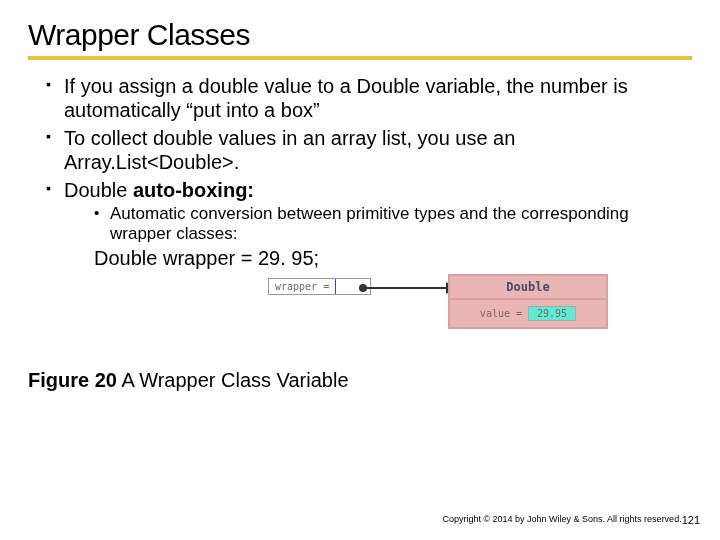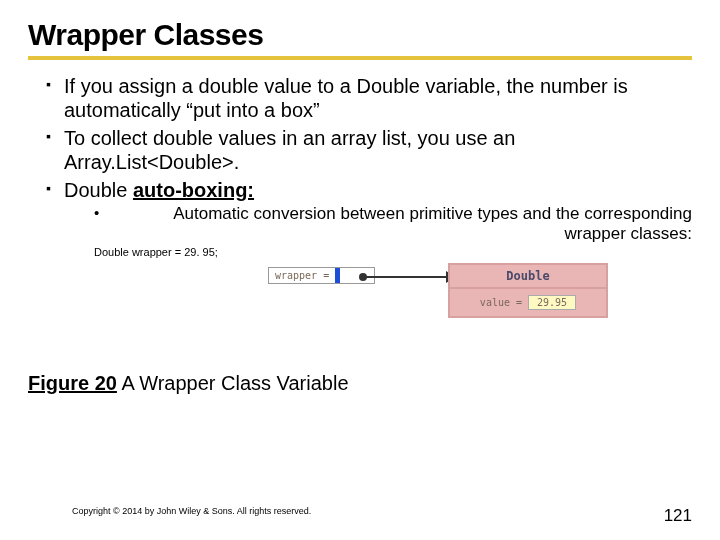--- a/index.html
+++ b/index.html
@@ -7,21 +7,21 @@
     width: 720px;
     height: 540px;
     background: #fff;
     font-family: Verdana, Geneva, sans-serif;
     color: #000;
     position: relative;
     padding: 18px 28px 0 28px;
   }
   .slide-title {
     font-size: 30px;
-    font-weight: bold;
+    font-weight: normal;
     letter-spacing: -0.5px;
     margin-bottom: 4px;
   }
   .rule {
     height: 4px;
     background: #e6c33c;
     margin-bottom: 14px;
   }
   ul.top { list-style: none; padding-left: 18px; }
   ul.top > li {
@@ -32,59 +32,59 @@
     padding-left: 18px;
   }
   ul.top > li::before {
     content: "▪";
     position: absolute;
     left: 0;
     top: 2px;
     font-size: 14px;
     color: #000;
   }
-  ul.sub { list-style: none; padding-left: 30px; margin-top: 2px; text-align: right; }
+  ul.sub { list-style: none; padding-left: 30px; margin-top: 2px; }
   ul.sub > li {
     position: relative;
     font-size: 17px;
     line-height: 1.18;
     padding-left: 16px;
     margin-bottom: 2px;
   }
   ul.sub > li::before {
     content: "•";
     position: absolute;
     left: 0;
     top: 0;
     font-size: 15px;
   }
   .mono { font-family: Arial, sans-serif; }
   .code-line {
     font-family: Arial, sans-serif;
-    font-size: 11px;
+    font-size: 20px;
     padding-left: 30px;
     margin: 2px 0 2px 0;
   }
   .diagram {
     margin: 4px 0 0 240px;
     position: relative;
     height: 78px;
   }
   .wrapper-box {
     position: absolute;
     left: 0; top: 4px;
     display: flex;
     align-items: center;
     border: 1px solid #999;
     background: #fff;
     font-size: 10px;
     color: #7a6a5a;
     font-family: monospace;
   }
-  .wrapper-box .lbl { padding: 2px 6px; border-right: 5px solid #1d4ed8; }
+  .wrapper-box .lbl { padding: 2px 6px; border-right: 1px solid #1d4ed8; }
   .wrapper-box .val { padding: 2px 8px; min-width: 34px; }
   .double-box {
     position: absolute;
     left: 180px; top: 0;
     width: 160px;
     border: 2px solid #d9a0a0;
     background: #e9b5b5;
   }
   .double-box .hdr {
     text-align: center;
@@ -99,21 +99,21 @@
     display: flex;
     align-items: center;
     justify-content: center;
     padding: 6px 8px;
     font-family: monospace;
     font-size: 10px;
     color: #7a6a5a;
     gap: 6px;
   }
   .double-box .row .cell {
-    background: #fef9c3;
+    background: #5eead4;
     border: 1px solid #aaa;
     padding: 1px 8px;
   }
   .arrow {
     position: absolute;
     left: 96px; top: 13px;
     width: 90px; height: 2px;
   }
   .arrow::before {
     content: "";
@@ -132,35 +132,34 @@
     border-bottom: 6px solid transparent;
   }
   .arrow .line {
     position: absolute;
     left: 0; top: 0;
     width: 84px; height: 2px;
     background: #333;
   }
   .figure-caption {
     font-size: 20px;
-    margin-top: 31px;
+    margin-top: 17px;
   }
   .footer {
     position: absolute;
     bottom: 14px;
     left: 28px;
-    right: 28px;
+    right: 20px;
     display: flex;
-    justify-content: space-between;
+    justify-content: flex-end;
     font-size: 9px;
     color: #000;
-    margin-left: 44px;
-  }
-  .footer .pagenum { font-size: 17px; }
-  .bold { font-weight: bold; text-decoration: underline; }
+  }
+  .footer .pagenum { font-size: 11px; }
+  .bold { font-weight: bold; }
 </style>
 </head>
 <body>
 
 <div class="slide-title">Wrapper Classes</div>
 <div class="rule"></div>
 
 <ul class="top">
   <li>
     <span>If you assign a </span><span class="mono">double</span><span> value to a </span><span class="mono">Double</span><span> variable, the number is automatically “put into a box”</span>

